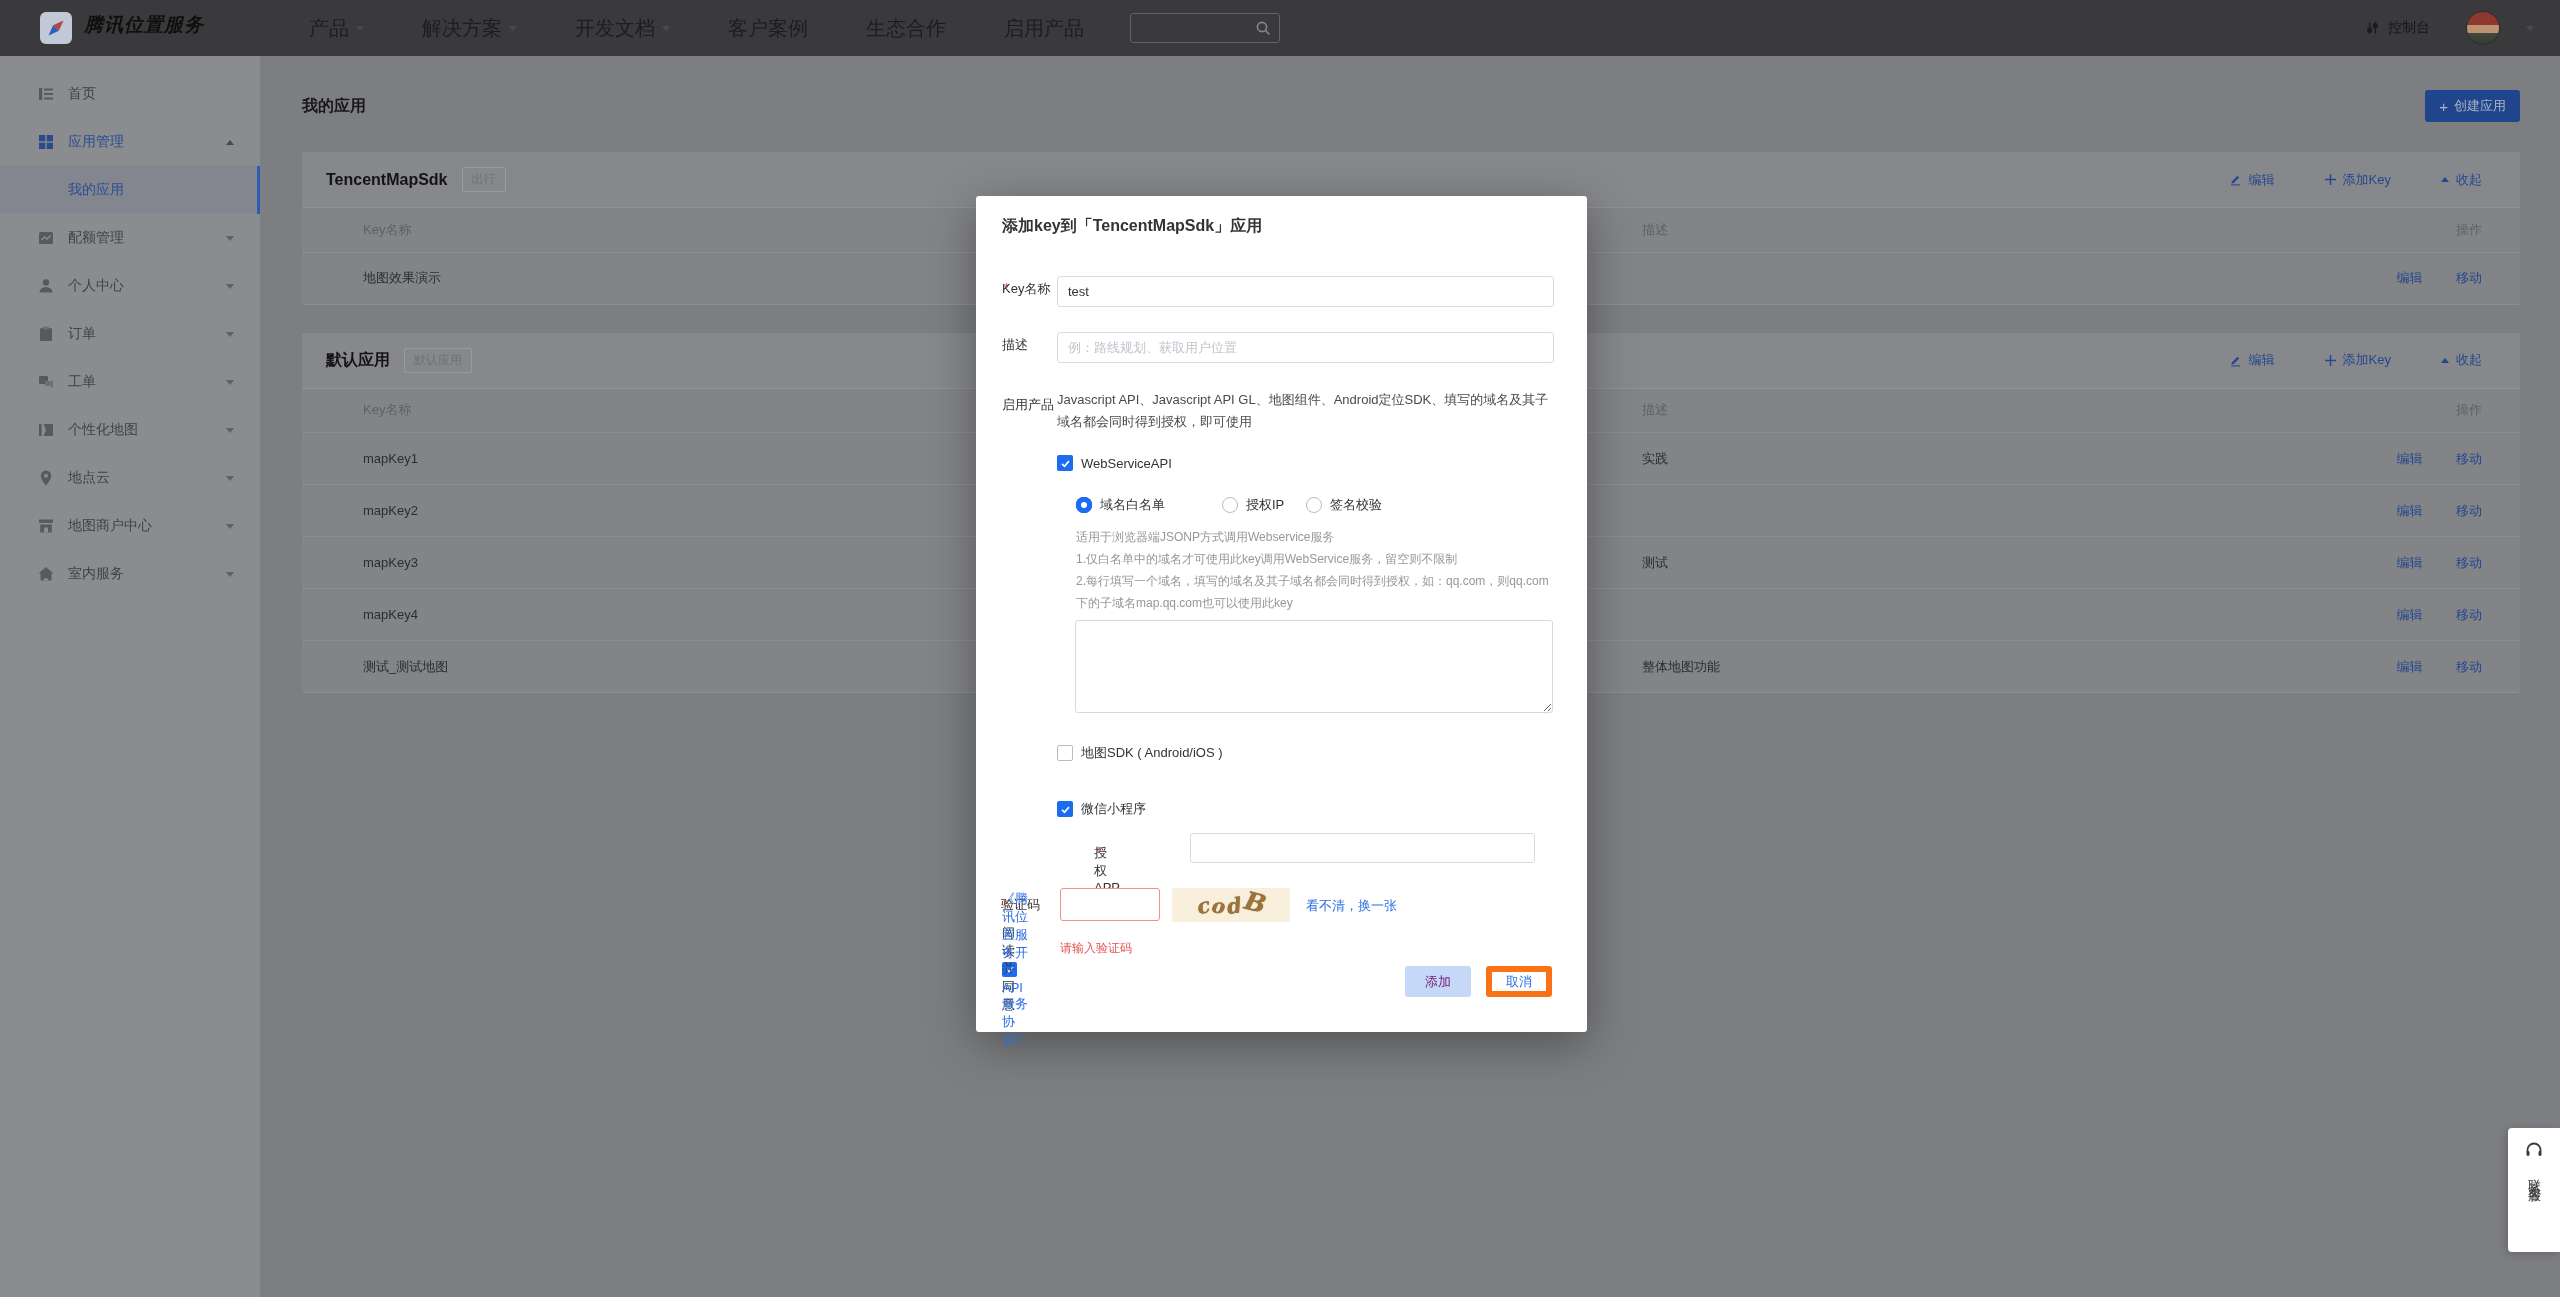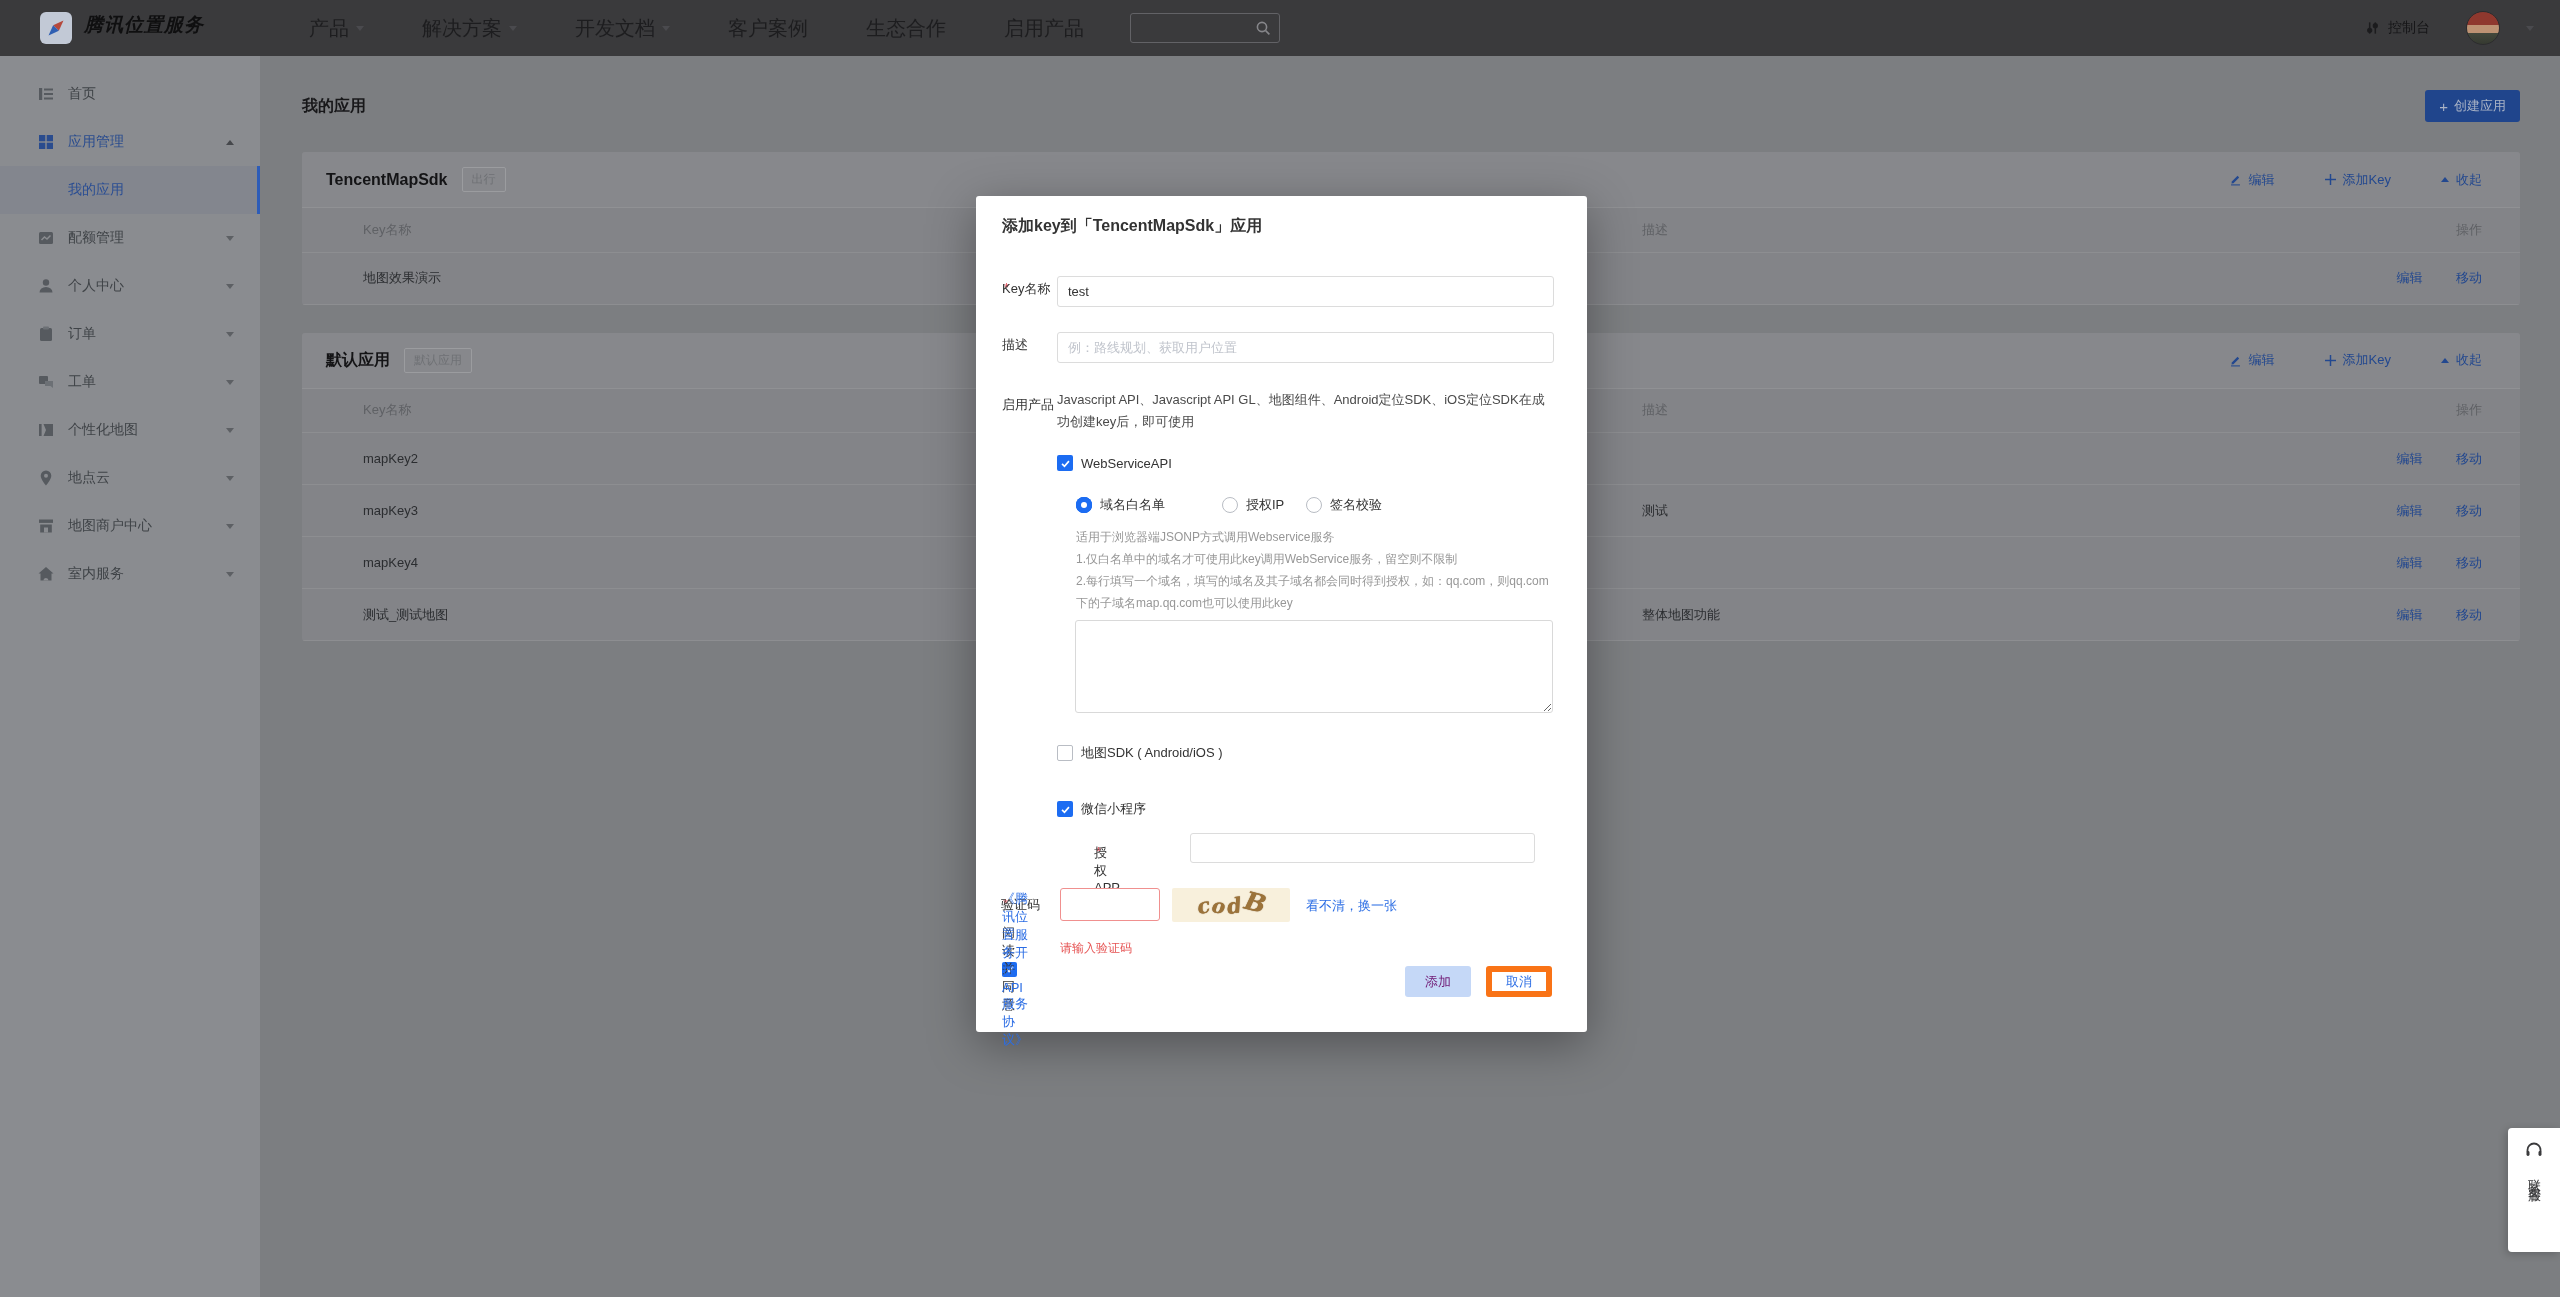--- a/index.html
+++ b/index.html
@@ -421,20 +421,28 @@
           </colgroup>
         <thead>
             <tr>
           <th class="cell-name">Key名称</th>
           <th>描述</th>
           <th class="cell-ops">操作</th>
         </tr>
           </thead>
         <tbody>
           <tr>
+            <td class="cell-name">mapKey1</td>
+            <td>实践</td>
+            <td class="cell-ops">
+              <span class="row-link">编辑</span>
+              <span class="row-link">移动</span>
+            </td>
+          </tr>
+          <tr>
             <td class="cell-name">mapKey2</td>
             <td></td>
             <td class="cell-ops">
               <span class="row-link">编辑</span>
               <span class="row-link">移动</span>
             </td>
           </tr>
           <tr>
             <td class="cell-name">mapKey3</td>
             <td>测试</td>
@@ -470,21 +478,21 @@
 
   <div class="m-label" style="left:26px; top:84px;">
     <span>Key名称</span><span class="m-star">*</span>
   </div>
   <input id="inp-keyname" class="inp" type="text" value="test" style="">
 
   <div class="m-label" style="left:26px; top:140px;">描述</div>
   <input id="inp-desc" class="inp" type="text" placeholder="例：路线规划、获取用户位置" style="">
 
   <div class="m-label" style="left:26px; top:200px;">启用产品</div>
-  <div class="m-prod-desc">Javascript API、Javascript API GL、地图组件、Android定位SDK、iOS定位SDK在成功创建key后，即可使用</div>
+  <div class="m-prod-desc">Javascript API、Javascript API GL、地图组件、Android定位SDK、填写的域名及其子域名都会同时得到授权，即可使用</div>
 
   <div class="cbrow" style="left:81px; top:259px;">
     <i class="cb on">
       <svg width="11" height="11" viewBox="0 0 16 16" fill="none" stroke="#ffffff" stroke-width="2.4">
           <polyline points="3,8.5 6.5,12 13,4.5"></polyline>
         </svg>
     </i>
     <span class="cb-label">WebServiceAPI</span>
   </div>
 

